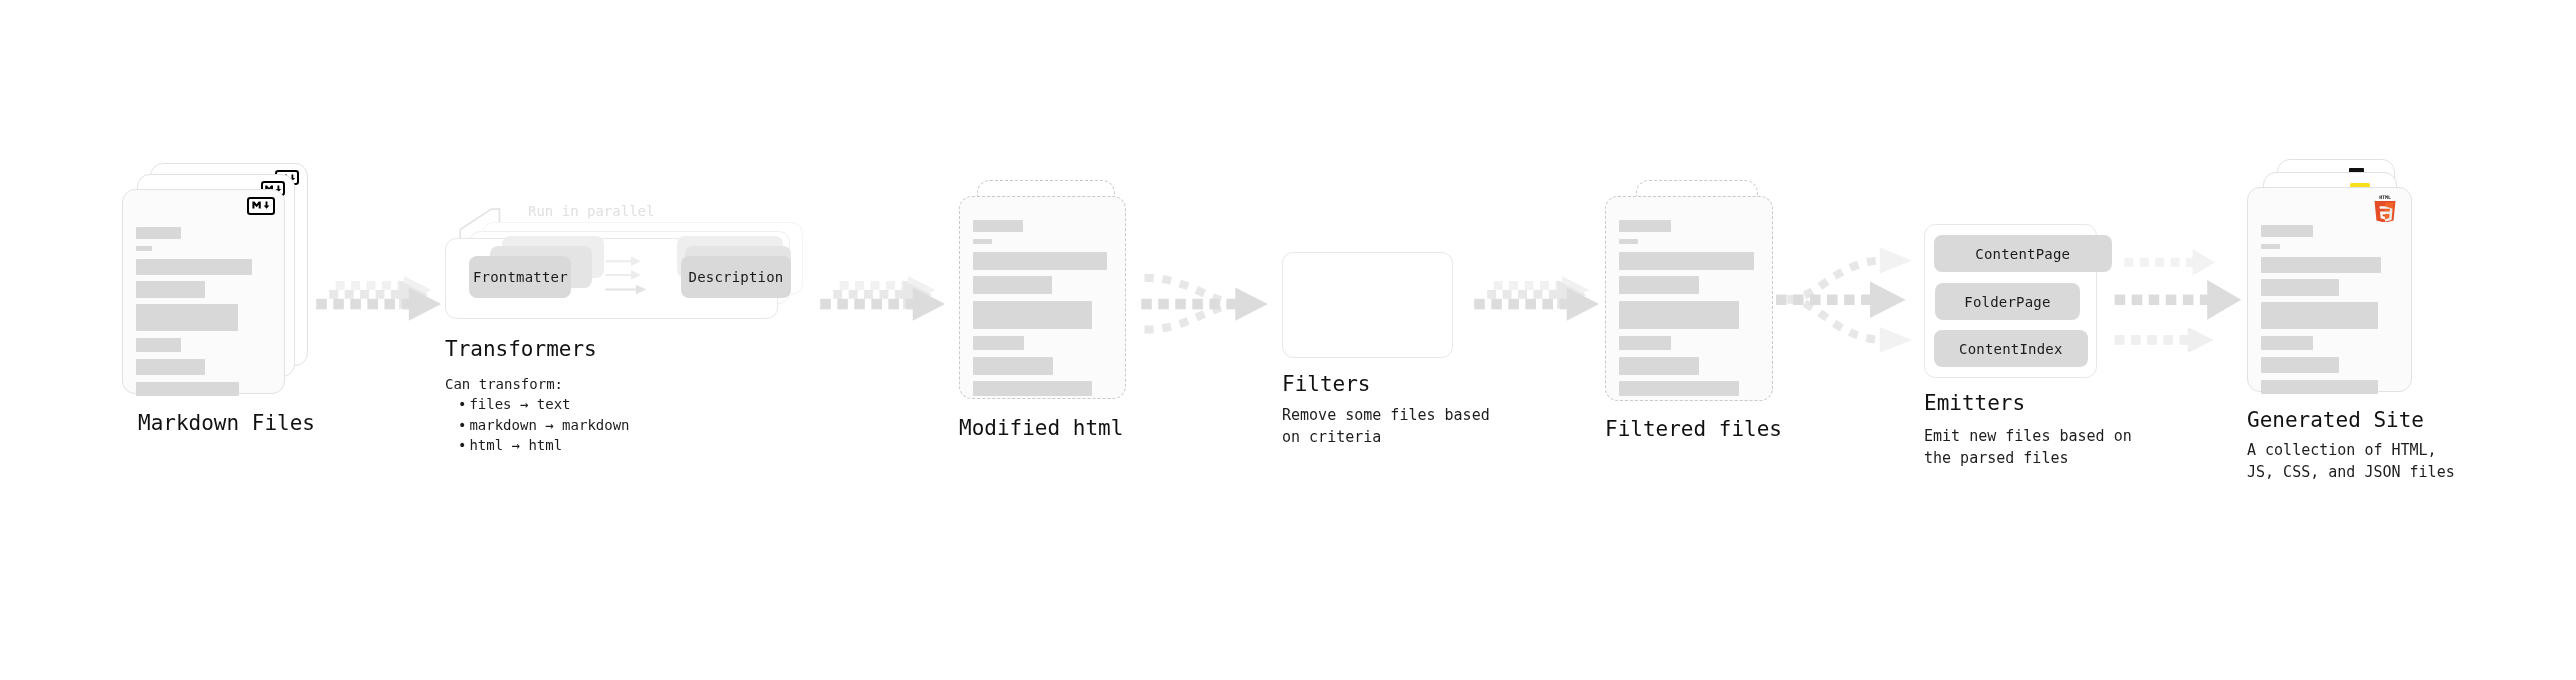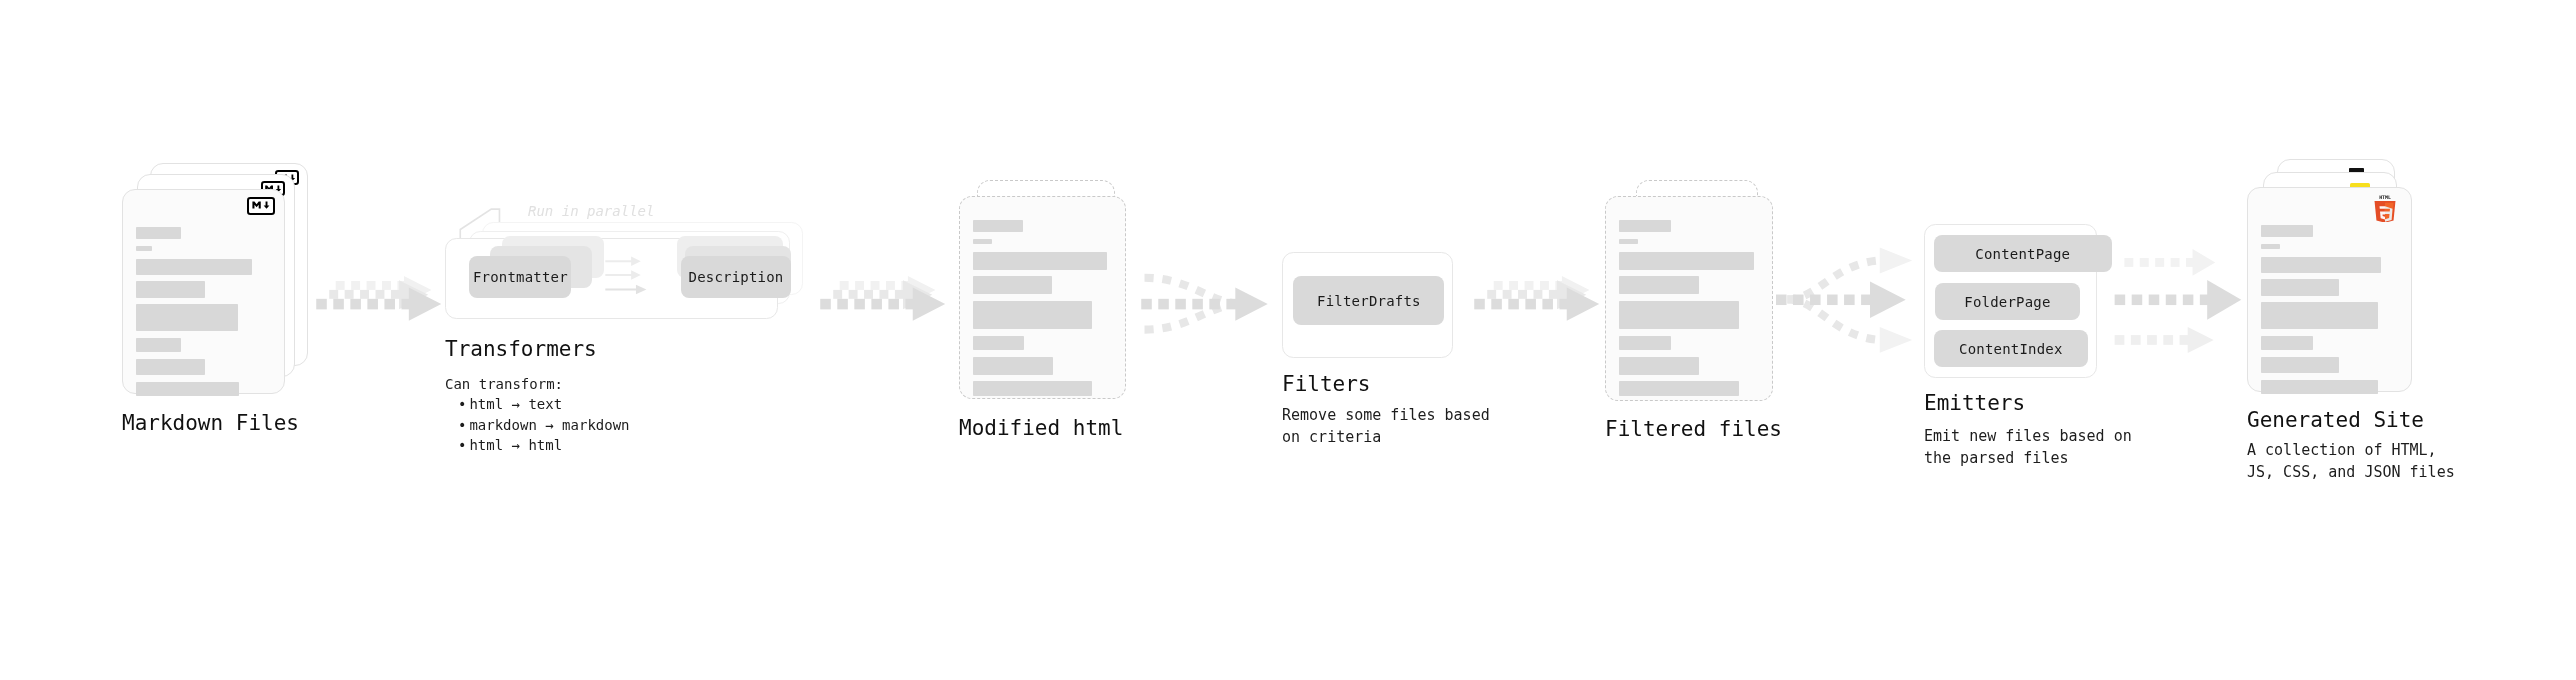--- a/index.html
+++ b/index.html
@@ -190,21 +190,21 @@
         <div class="line" style="width:16.3px; height:4.9px; margin-bottom:8.1px;"></div>
         <div class="line" style="width:116px; height:16.3px;"></div>
         <div class="line" style="width:69px; height:16.3px;"></div>
         <div class="line" style="width:102px; height:27px;"></div>
         <div class="line" style="width:45px; height:14.6px;"></div>
         <div class="line" style="width:69px; height:16.3px;"></div>
         <div class="line" style="width:103px; height:14.6px;"></div>
       </div>
     </div>
 
-    <div class="title" style="left:0px; top:248px;">Markdown Files</div>
+    <div class="title" style="left:16px; top:248px;">Markdown Files</div>
   </div>
 
   <svg class="arrow-svg" style="left:313px; top:276px;" width="138" height="57" viewBox="0 0 170 70">
     <g fill="#f1f1f1">
       <rect x="28" y="6" width="11" height="11"></rect>
         <rect x="47" y="6" width="11" height="11"></rect>
       <rect x="66" y="6" width="11" height="11"></rect>
         <rect x="85" y="6" width="11" height="11"></rect>
       <rect x="104" y="6" width="11" height="11"></rect>
       <path d="M112 0 L146 17 L112 34 Z"></path>
@@ -226,21 +226,21 @@
         <rect x="109" y="28" width="13" height="13"></rect>
       <path d="M118 14 L158 34.5 L118 55 Z"></path>
     </g>
   </svg>
 
   <div class="abs" style="left:445px; top:189px; width:390px; height:309px;">
 
     <svg class="arrow-svg" style="left:12.2px; top:16.3px;" width="98" height="49" viewBox="0 0 120 60">
       <path d="M4 56 L4 30 L42 5 L52 5 L52 28" fill="none" stroke="#e3e3e3" stroke-width="2"></path>
     </svg>
-    <div class="note-parallel" style="left:83px; top:14px;font-style:italic;">Run in parallel</div>
+    <div class="note-parallel" style="left:83px; top:14px;">Run in parallel</div>
 
     <div class="group-box ghost2" style="left:37px; top:32.5px; width:321px; height:73px;"></div>
     <div class="group-box ghost1" style="left:24.4px; top:42px; width:321px; height:73px;"></div>
 
     <div class="group-box" style="left:0px; top:49px; width:333px; height:81px;">
     </div>
 
     <div class="chip g2" style="left:57px; top:47px; width:102px; height:42px;">Frontmatter</div>
     <div class="chip g1" style="left:45px; top:57px; width:102px; height:42px;">Frontmatter</div>
     <div class="chip" style="left:24.4px; top:67px; width:102px; height:42px;">Frontmatter</div>
@@ -260,21 +260,21 @@
 
     <div class="chip g2" style="left:232px; top:47px; width:106px; height:42px;">Description</div>
     <div class="chip g1" style="left:240px; top:57px; width:106px; height:42px;">Description</div>
     <div class="chip" style="left:236px; top:67px; width:110px; height:42px;">Description</div>
 
     <div class="title" style="left:0px; top:148px;">Transformers</div>
 
     <div class="bullets" style="left:0px; top:185px;">
       <div class="lead">Can transform:</div>
       <ul>
-        <li>html → text</li>
+        <li>files → text</li>
         <li>markdown → markdown</li>
         <li>html → html</li>
       </ul>
     </div>
   </div>
 
   <svg class="arrow-svg" style="left:817px; top:276px;" width="142" height="57" viewBox="0 0 175 70">
     <g fill="#f1f1f1">
       <rect x="28" y="6" width="11" height="11"></rect>
         <rect x="47" y="6" width="11" height="11"></rect>
@@ -334,21 +334,20 @@
       <rect x="88" y="38" width="13" height="13"></rect>
         <rect x="109" y="38" width="13" height="13"></rect>
       <path d="M120 24 L160 44.5 L120 65 Z"></path>
     </g>
   </svg>
 
   <div class="abs" style="left:1282px; top:252px; width:260px; height:228px;">
 
     <div class="group-box" style="left:0px; top:0px; width:171px; height:106px;">
     </div>
-    <div class="chip" style="left:11.4px; top:24.4px; width:151px; height:49px; margin-left:0;">FilterDrafts</div>
 
     <div class="title" style="left:0px; top:120px;">Filters</div>
     <div class="subtitle" style="left:0px; top:153px;">Remove some files based
 on criteria</div>
   </div>
 
   <svg class="arrow-svg" style="left:1471px; top:276px;" width="142" height="57" viewBox="0 0 175 70">
     <g fill="#f1f1f1">
       <rect x="28" y="6" width="11" height="11"></rect>
         <rect x="47" y="6" width="11" height="11"></rect>

